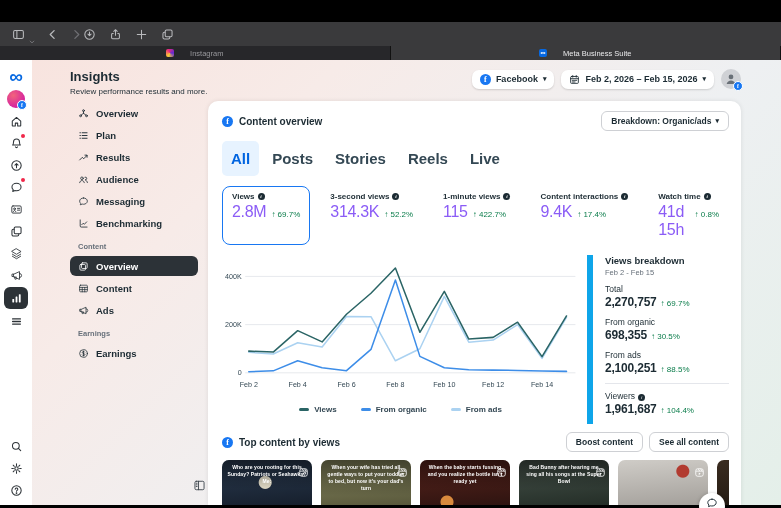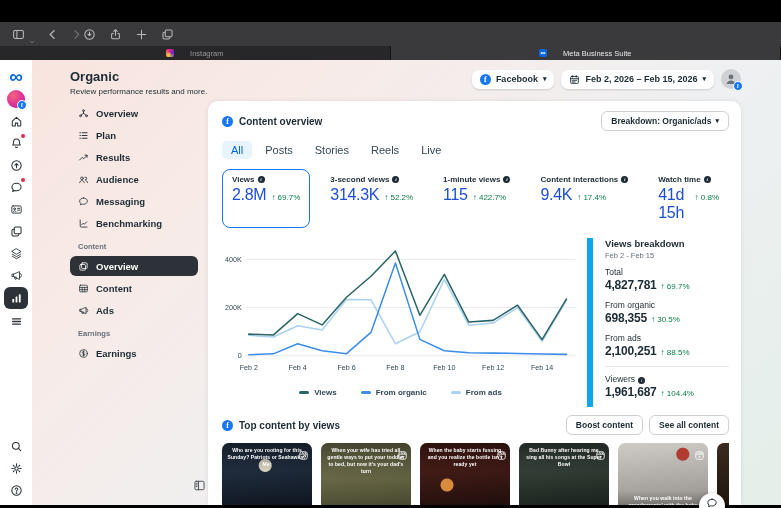--- a/index.html
+++ b/index.html
@@ -72,31 +72,31 @@
         box-shadow:0 0 5px rgba(0,0,0,.09);padding:10px 12px 0 14px;display:flex;
         flex-direction:column;min-width:0;overflow:hidden}
   .card-hdr{display:flex;justify-content:space-between;align-items:center}
   .sec-title{display:flex;align-items:center;gap:6px;font-size:10px;font-weight:700;color:#1c2b33}
   .fb-ic{width:11px;height:11px;border-radius:50%;background:#1877f2;color:#fff;font-size:8px;
         font-weight:700;display:flex;align-items:center;justify-content:center;flex:none;
         font-family:"Liberation Serif",serif}
   .btn{border:1px solid #ced0d4;border-radius:6px;background:#fff;font-size:8.5px;font-weight:700;
         color:#1c2b33;padding:4px 9px;display:flex;align-items:center;gap:4px;cursor:default}
   .seg-row{display:flex;gap:4px;margin-top:10px}
-  .seg{font-size:11px;font-weight:400;color:#344854;padding:3px 9px;border-radius:5px}
+  .seg{font-size:15px;font-weight:700;color:#344854;padding:9px 9px;border-radius:5px}
   .seg.active{background:#e7f3ff;color:#0064e0}
   .metrics{display:flex;gap:10px;margin-top:10px;align-items:stretch}
   .metric{padding:5px 9px;border:1.5px solid transparent;border-radius:8px}
   .metric.selected{border-color:#1877f2}
   .m-label{display:flex;align-items:center;gap:3px;font-size:8px;font-weight:700;color:#1c2b33;white-space:nowrap}
   .info-dot{width:7px;height:7px;border-radius:50%;background:#1c2b33;color:#fff;font-size:5px;
         display:inline-flex;align-items:center;justify-content:center;flex:none;
         font-family:"Liberation Serif",serif;font-style:italic}
   .m-valrow{display:flex;align-items:baseline;gap:5px;margin-top:2px}
-  .m-value{font-size:16px;color:#1d4ed8;letter-spacing:-.3px}
+  .m-value{font-size:16px;color:#8b5cf6;letter-spacing:-.3px}
   .delta{font-size:8px;color:#0a7c4a;white-space:nowrap}
   .chart-row{display:flex;margin-top:10px}
   .chart-col{flex:1;min-width:0}
   .chart-col svg{width:100%;height:auto;display:block}
   .legend{display:flex;justify-content:center;gap:24px;margin-top:0}
   .lg-item{display:flex;align-items:center;gap:5px;font-size:8px;color:#344854;font-weight:600}
   .lg-dash{width:10px;height:3px;border-radius:2px}
   .breakdown{width:124px;flex:none;border-left:6px solid #0ea5e9;padding-left:12px;margin-left:8px}
   .bd-title{font-size:9.5px;font-weight:700;color:#1c2b33}
   .bd-sub{font-size:7.5px;color:#67707a;margin:2px 0 7px}
@@ -272,21 +272,21 @@
             <circle cx="10" cy="10" r="7.2"></circle>
             <path d="M8 8a2 2 0 1 1 2.9 1.8c-.6.3-.9.8-.9 1.5"></path>
             <circle cx="10" cy="14" r=".6" fill="currentColor"></circle>
           </svg>
         </div>
       </div>
 
     <div class="main">
       <div class="app-header">
         <div>
-          <h1 class="page-title">Organic</h1>
+          <h1 class="page-title">Insights</h1>
           <div class="page-sub">Review performance results and more.</div>
         </div>
         <div class="hdr-actions">
           <div class="chip">
             <span class="fb-ic">f</span>
             <span>Facebook</span>
             <span class="caret">▾</span>
           </div>
           <div class="chip">
             <span class="cal-ic">
@@ -525,21 +525,21 @@
             </div>
             <div class="breakdown">
               <div class="bd-title">Views breakdown</div>
               <div class="bd-sub">Feb 2 - Feb 15</div>
               <div id="bd-rows">
                   <div class="bd-row">
                     <div class="bd-label">
                       <span>Total</span>
                     </div>
                     <div class="bd-valrow">
-                      <span class="bd-value">4,827,781</span>
+                      <span class="bd-value">2,270,757</span>
                       <span class="delta">↑ 69.7%</span>
                     </div>
                   </div>
                   <div class="bd-row">
                     <div class="bd-label">
                       <span>From organic</span>
                     </div>
                     <div class="bd-valrow">
                       <span class="bd-value">698,355</span>
                       <span class="delta">↑ 30.5%</span>

